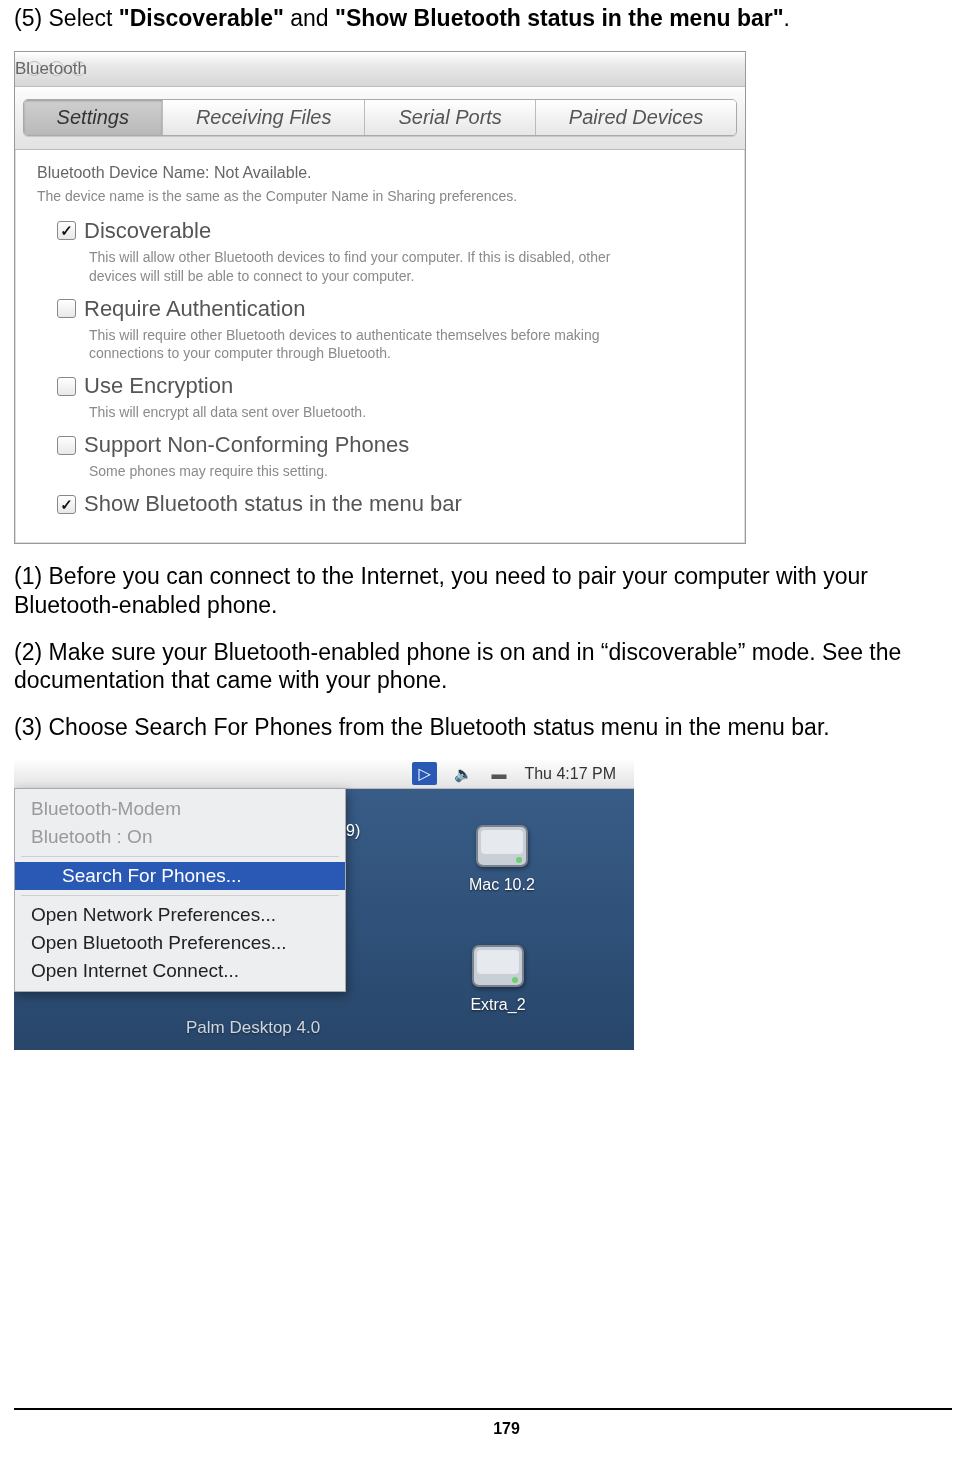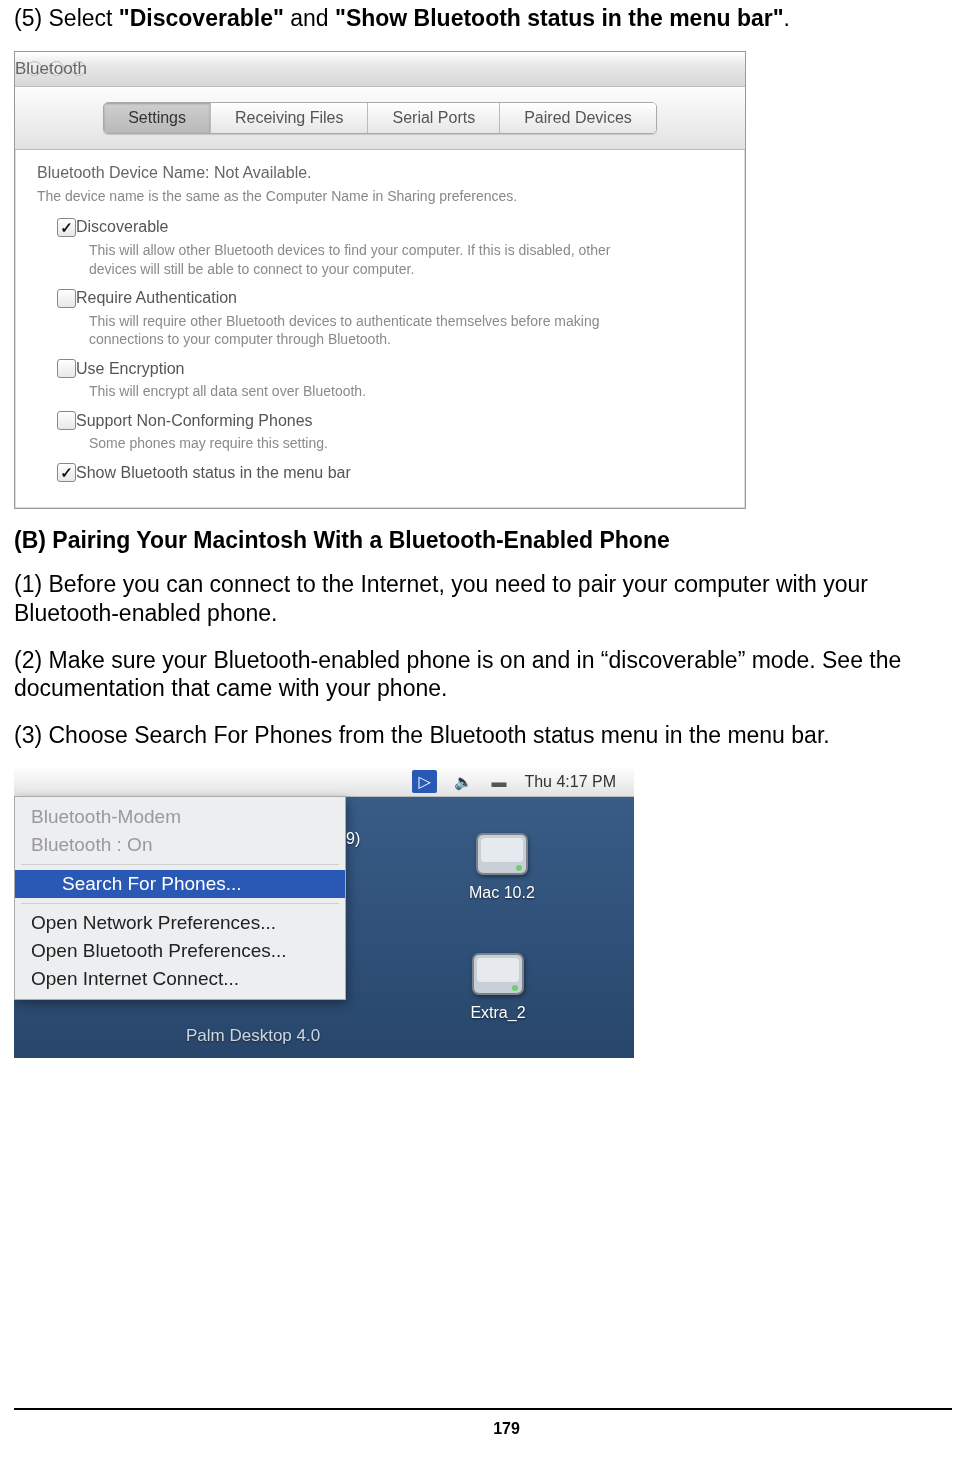--- a/index.html
+++ b/index.html
@@ -73,43 +73,44 @@
     justify-content:center;
   }
   .seg{
     display:flex;
     border:1px solid #aaa;
     border-radius:5px;
     overflow:hidden;
     box-shadow:0 1px 1px rgba(0,0,0,.15);
   }
   .seg .tab{
-    font-size:16px;
+    font-size:20px;
     color:#555;
-    padding:6px 24px;
+    padding:6px 33px;
     background:linear-gradient(#fff,#e6e6e6);
     border-right:1px solid #bbb;
     font-family:"Lucida Grande",Arial,sans-serif;
+    font-style:italic;
   }
   .seg .tab:last-child{border-right:none;}
   .seg .tab.active{
     background:linear-gradient(#cfcfcf,#b9b9b9);
     color:#333;
     box-shadow:inset 0 1px 2px rgba(0,0,0,.25);
   }
   .bt-body{
     padding:14px 18px 22px 22px;
     font-family:"Lucida Grande",Arial,sans-serif;
     color:#6a6a6a;
     font-size:16px;
   }
   .device-line{margin-bottom:6px;color:#666;}
   .device-sub{font-size:14px;color:#888;margin-bottom:14px;}
   .opt{margin:6px 0 4px 20px;}
-  .opt-row{display:flex;align-items:center;gap:0;font-size:16px;color:#555;}
+  .opt-row{display:flex;align-items:center;gap:8px;font-size:22px;color:#555;}
   .chk{
     width:17px;height:17px;border:1px solid #888;border-radius:3px;
     background:linear-gradient(#fff,#e8e8e8);
     display:inline-flex;align-items:center;justify-content:center;
     flex:0 0 17px;
   }
   .chk.checked::after{
     content:"✓";
     font-size:15px;
     color:#111;
@@ -259,21 +260,20 @@
 
       <div class="opt">
         <div class="opt-row">
           <span class="chk checked"></span>
           <span>Show Bluetooth status in the menu bar</span>
         </div>
       </div>
     </div>
   </div>
 
-  <div class="heading">(B) Pairing Your Macintosh With a Bluetooth-Enabled Phone</div>
 
   <p class="para">(1) Before you can connect to the Internet, you need to pair your computer with your Bluetooth-enabled phone.</p>
   <p class="para">(2) Make sure your Bluetooth-enabled phone is on and in “discoverable” mode. See the documentation that came with your phone.</p>
   <p class="para">(3) Choose Search For Phones from the Bluetooth status menu in the menu bar.</p>
 
   <div class="desk-fig">
     <div class="menubar">
       <span class="mb-bt">▷</span>
       <span class="mb-icon">🔈</span>
       <span class="mb-icon">▬</span>

